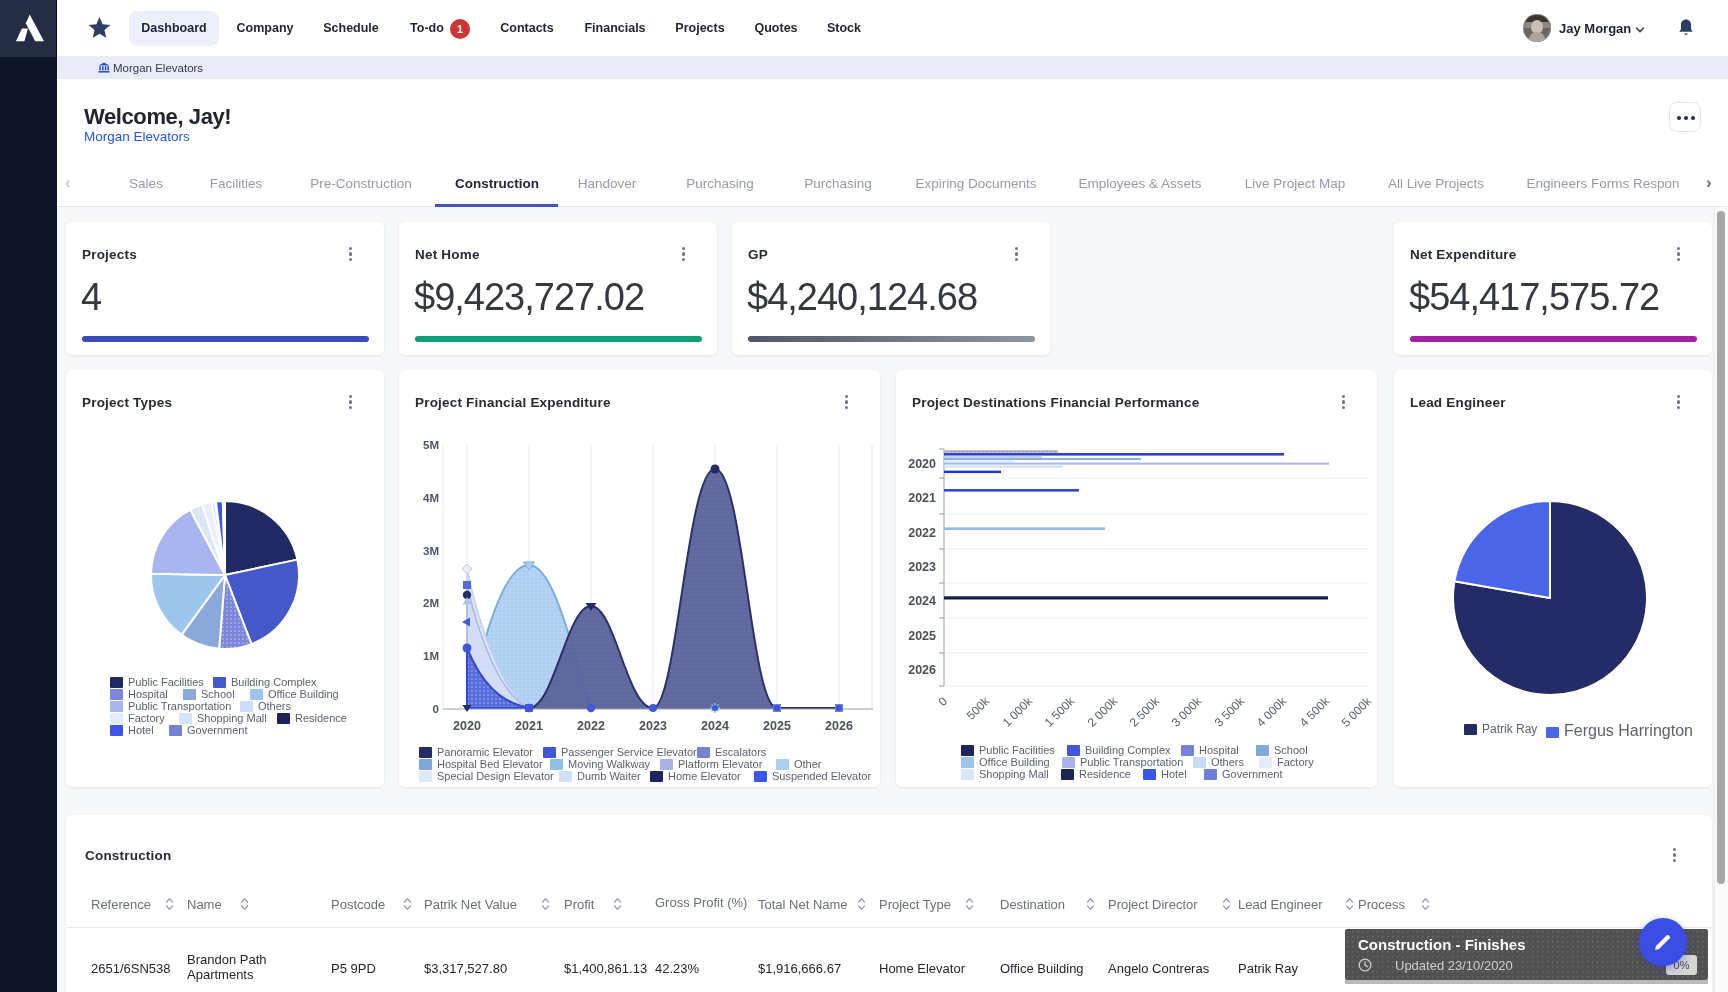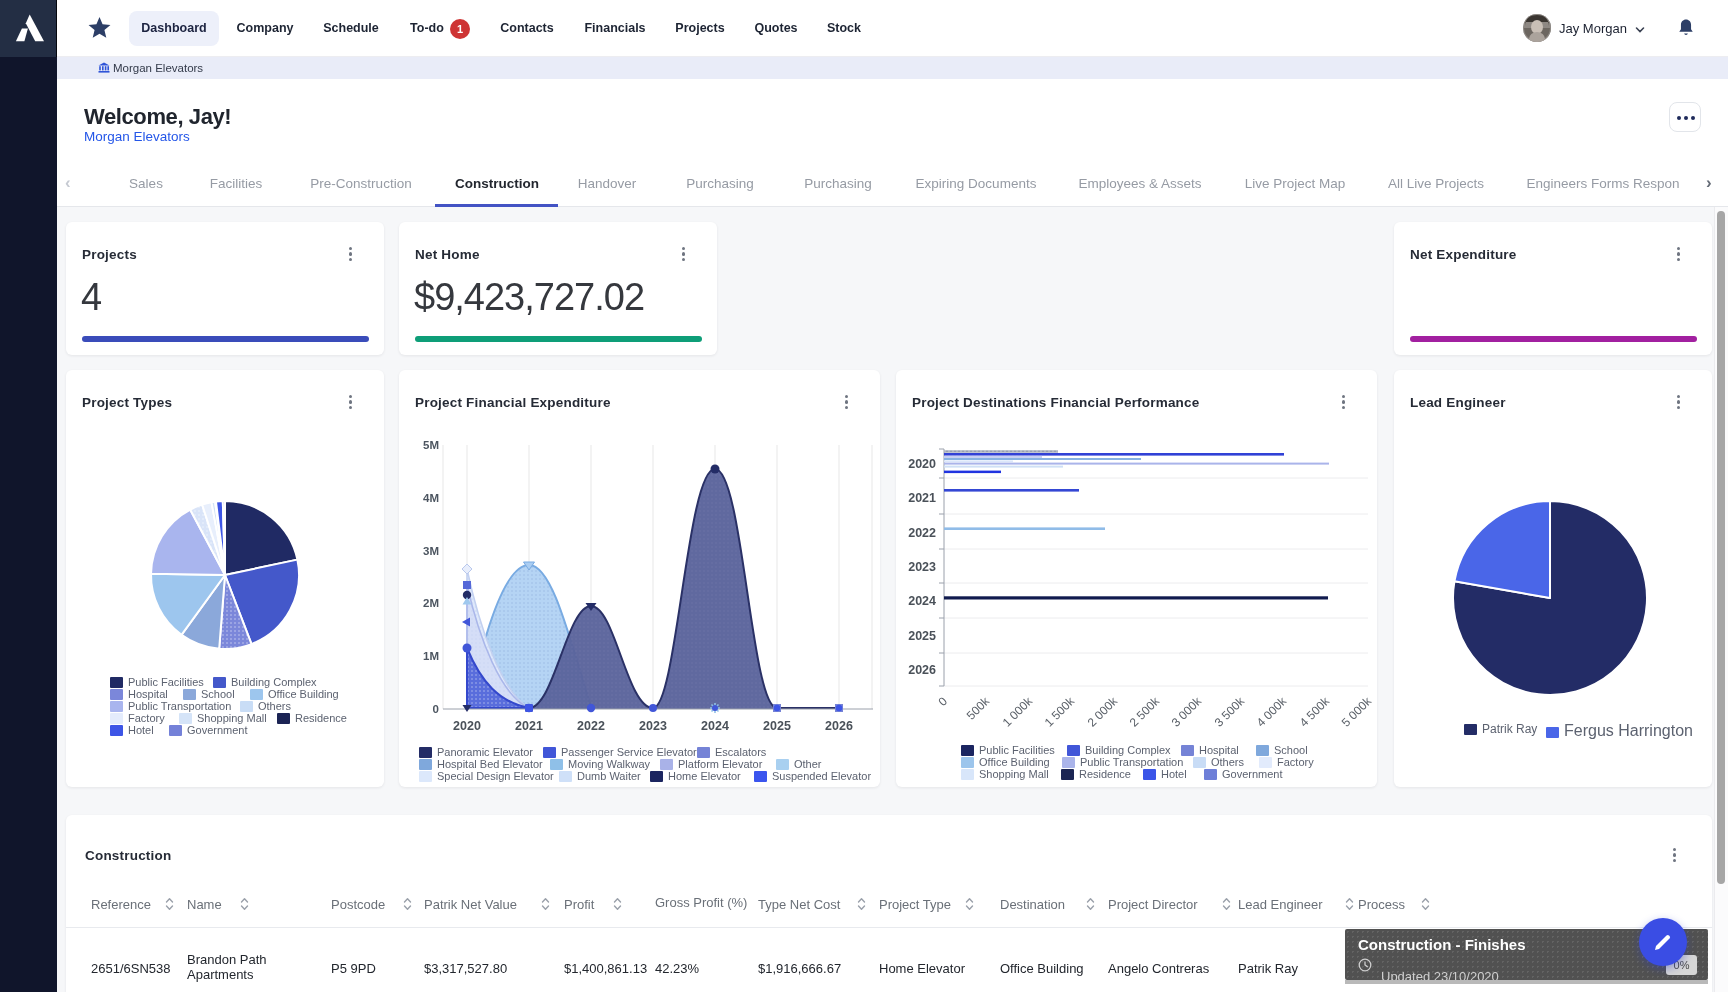--- a/index.html
+++ b/index.html
@@ -11,21 +11,21 @@
   
   #sidebar { left:0; top:0; width:57px; height:992px; background:#10152b; }
   #sidebar .top { position:absolute; left:0; top:0; width:57px; height:57px; background:#232e44; border-right:1px solid #05070d;}
 
   
   #header { left:57px; top:0; width:1671px; height:57px; background:#fff; border-bottom:1px solid #ededf1; }
   .navitem { position:absolute; top:0; height:57px; line-height:57px; font-size:12.5px; font-weight:700; color:#1d2433; transform:translateX(-50%); white-space:nowrap; }
   #dashpill { position:absolute; left:72px; top:11px; width:90px; height:35px; background:#edf0fa; border-radius:8px; text-align:center; line-height:35px; font-size:12.5px; font-weight:700; color:#1c2340; }
   #todobadge { position:absolute; left:393px; top:19px; width:20px; height:20px; border-radius:50%; background:#ce3434; color:#fff; font-size:11px; font-weight:700; text-align:center; line-height:20px; }
   #avatar { position:absolute; left:1466px; top:14px; width:28px; height:28px; border-radius:50%; background:#8a8a8a; overflow:hidden; }
-  #username { position:absolute; left:1502px; top:0; height:57px; line-height:57px; font-size:13px; font-weight:400; color:#1b2130; }
+  #username { position:absolute; left:1502px; top:0; height:57px; line-height:57px; font-size:13px; font-weight:700; color:#1b2130; }
   #userchev { position:absolute; left:1578px; top:25px; width:10px; height:10px; }
   
   #crumb { left:57px; top:57px; width:1671px; height:22px; background:#e9ecf8; }
   #crumb .txt { position:absolute; left:56px; top:0; height:22px; line-height:23px; font-size:11.5px; color:#333a4a; font-weight:400;}
 
   
   #welcome { left:57px; top:79px; width:1671px; height:84px; background:#fff; }
   #welcome h1 { position:absolute; left:27px; top:25px; font-size:22px; font-weight:700; color:#20252e; letter-spacing:-0.4px; }
   #welcome a { position:absolute; left:27px; top:50px; font-size:13.5px; color:#2456e8; text-decoration:none; font-weight:400;}
   #dots3 { position:absolute; left:1612px; top:23px; width:32px; height:30px; border:1px solid #e2e5ea; border-radius:8px; background:#fff; }
@@ -53,21 +53,21 @@
 
   
   #tblcard { left:9px; top:608px; width:1646px; height:400px; }
   .th { position:absolute; font-size:13px; color:#6a7078; font-weight:400; white-space:nowrap;}
   .td { position:absolute; font-size:13px; color:#23272e; font-weight:400; white-space:nowrap;}
   #hdrline { position:absolute; left:0; top:112px; width:1646px; height:1px; background:#e8eaee; }
 
   
   #toast { position:absolute; left:1345px; top:929px; width:363px; height:51px; background:rgba(72,72,72,.95); border-radius:2px; background-image:radial-gradient(rgba(255,255,255,0.10) 1px, rgba(0,0,0,0) 1px); background-size:5px 5px; }
   #toast .t1 { position:absolute; left:13px; top:7px; font-size:15px; font-weight:700; color:#fff; }
-  #toast .t2 { position:absolute; left:36px; top:29px; font-size:13px; color:#cfcfcf;margin-top:11px; }
+  #toast .t2 { position:absolute; left:50px; top:29px; font-size:13px; color:#cfcfcf; }
   #toastbar { position:absolute; left:1345px; top:980px; width:363px; height:4px; background:#b9b9b9; }
   #pct { position:absolute; left:1666px; top:955px; width:31px; height:20px; background:#d6d6d6; border-radius:3px; font-size:11px; color:#4a4a4a; text-align:center; line-height:20px; }
   #fab { position:absolute; left:1639px; top:918px; width:48px; height:48px; border-radius:50%; background:#3a4de4; box-shadow:0 3px 8px rgba(40,60,200,.4); }
 
   
   #sbtrack { position:absolute; left:1714px; top:207px; width:14px; height:785px; background:#fbfbfc; border-left:1px solid #ebebee; }
   #sbthumb { position:absolute; left:1717px; top:211px; width:8px; height:673px; background:#a6a6a6; border-radius:4px; }
 </style>
 </head>
 <body>
@@ -161,27 +161,38 @@
     <div class="card" style="left:342px;top:15px;width:318px;height:133px">
       <div class="ctitle">Net Home</div>
         <div class="kebab">
           <i></i>
           <i></i>
           <i></i>
         </div>
       <div class="kpinum">$9,423,727.02</div>
       <div class="kpibar" style="background:#0e9e78"></div>
     </div>
+    <div class="card" style="left:675px;top:15px;width:318px;height:133px">
+      <div class="ctitle">GP</div>
+        <div class="kebab">
+          <i></i>
+          <i></i>
+          <i></i>
+        </div>
+      <div class="kpinum">$4,240,124.68</div>
+      <div class="kpibar" style="background:linear-gradient(90deg,#4e5866,#8d95a1)"></div>
+    </div>
     <div class="card" style="left:1337px;top:15px;width:318px;height:133px">
       <div class="ctitle">Net Expenditure</div>
         <div class="kebab">
           <i></i>
           <i></i>
           <i></i>
         </div>
+      <div class="kpinum">$54,417,575.72</div>
       <div class="kpibar" style="background:#a220a0"></div>
     </div>
 
     <div class="card" id="cardTypes" style="left:9px;top:163px;width:318px;height:417px">
       <div class="ctitle">Project Types</div>
         <div class="kebab">
           <i></i>
           <i></i>
           <i></i>
         </div>
@@ -453,21 +464,21 @@
         <svg class="abs" style="left:475px;top:82px" width="9" height="14" viewBox="0 0 9 14">
           <path d="M1.5 5 L4.5 1.8 L7.5 5" stroke="#9aa0aa" stroke-width="1.4" fill="none" stroke-linecap="round" stroke-linejoin="round"></path>
           <path d="M1.5 9 L4.5 12.2 L7.5 9" stroke="#9aa0aa" stroke-width="1.4" fill="none" stroke-linecap="round" stroke-linejoin="round"></path>
         </svg>
       <div class="th" style="left:498px;top:82px">Profit</div>
         <svg class="abs" style="left:547px;top:82px" width="9" height="14" viewBox="0 0 9 14">
           <path d="M1.5 5 L4.5 1.8 L7.5 5" stroke="#9aa0aa" stroke-width="1.4" fill="none" stroke-linecap="round" stroke-linejoin="round"></path>
           <path d="M1.5 9 L4.5 12.2 L7.5 9" stroke="#9aa0aa" stroke-width="1.4" fill="none" stroke-linecap="round" stroke-linejoin="round"></path>
         </svg>
       <div class="th" style="left:589px;top:80px">Gross Profit (%)</div>
-      <div class="th" style="left:692px;top:82px">Type Net Cost</div>
+      <div class="th" style="left:692px;top:82px">Total Net Name</div>
         <svg class="abs" style="left:791px;top:82px" width="9" height="14" viewBox="0 0 9 14">
           <path d="M1.5 5 L4.5 1.8 L7.5 5" stroke="#9aa0aa" stroke-width="1.4" fill="none" stroke-linecap="round" stroke-linejoin="round"></path>
           <path d="M1.5 9 L4.5 12.2 L7.5 9" stroke="#9aa0aa" stroke-width="1.4" fill="none" stroke-linecap="round" stroke-linejoin="round"></path>
         </svg>
       <div class="th" style="left:813px;top:82px">Project Type</div>
         <svg class="abs" style="left:899px;top:82px" width="9" height="14" viewBox="0 0 9 14">
           <path d="M1.5 5 L4.5 1.8 L7.5 5" stroke="#9aa0aa" stroke-width="1.4" fill="none" stroke-linecap="round" stroke-linejoin="round"></path>
           <path d="M1.5 9 L4.5 12.2 L7.5 9" stroke="#9aa0aa" stroke-width="1.4" fill="none" stroke-linecap="round" stroke-linejoin="round"></path>
         </svg>
       <div class="th" style="left:934px;top:82px">Destination</div>

